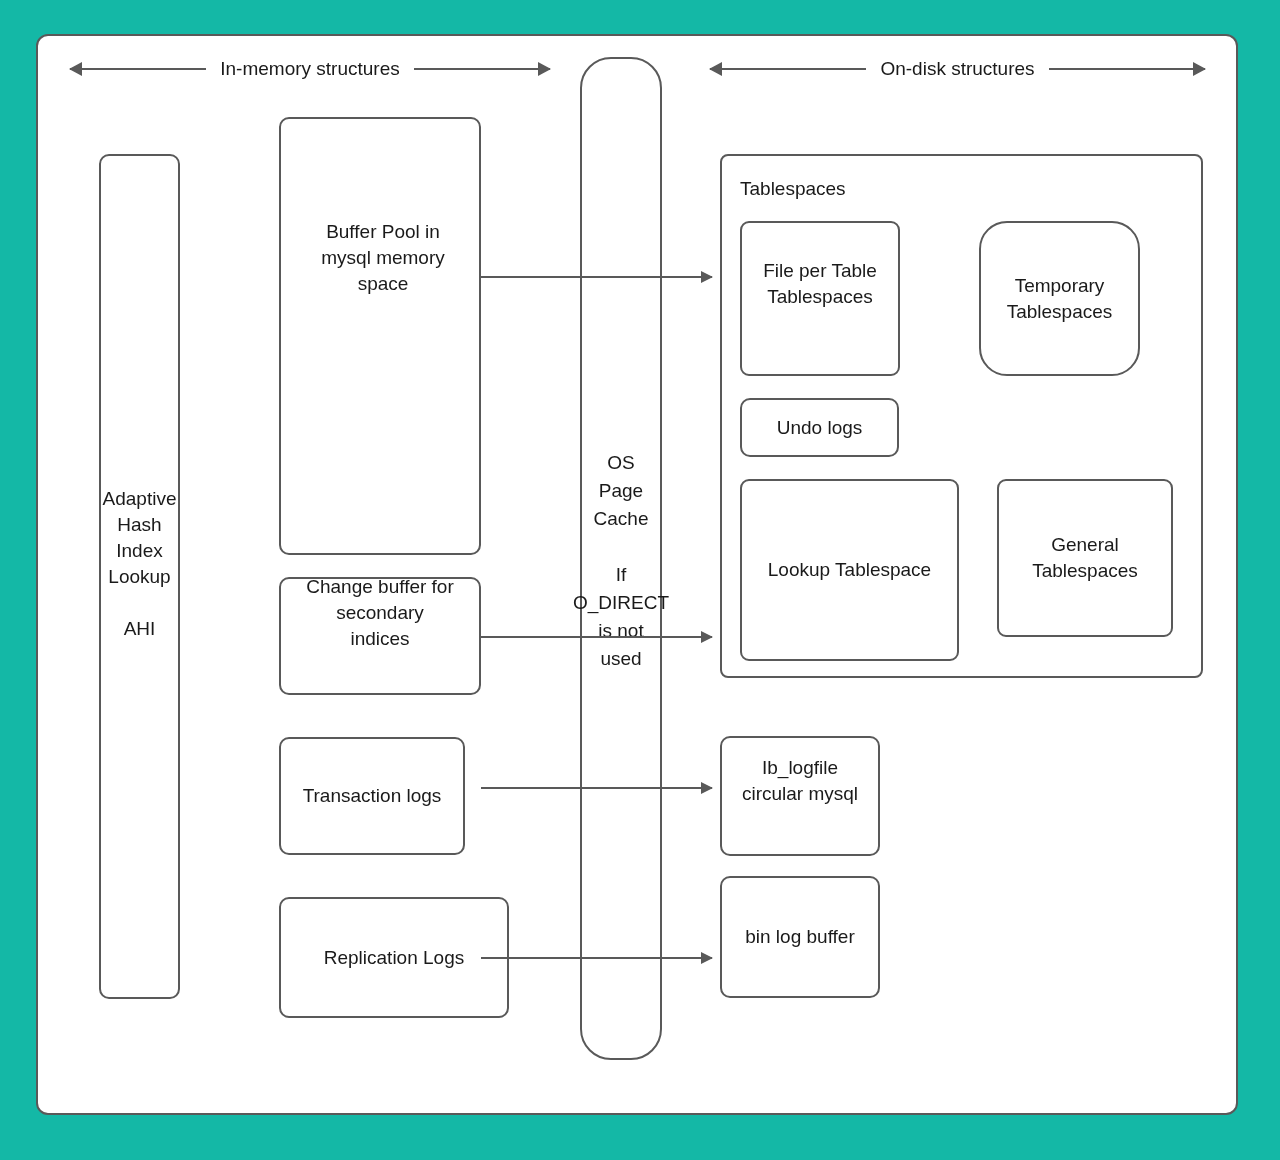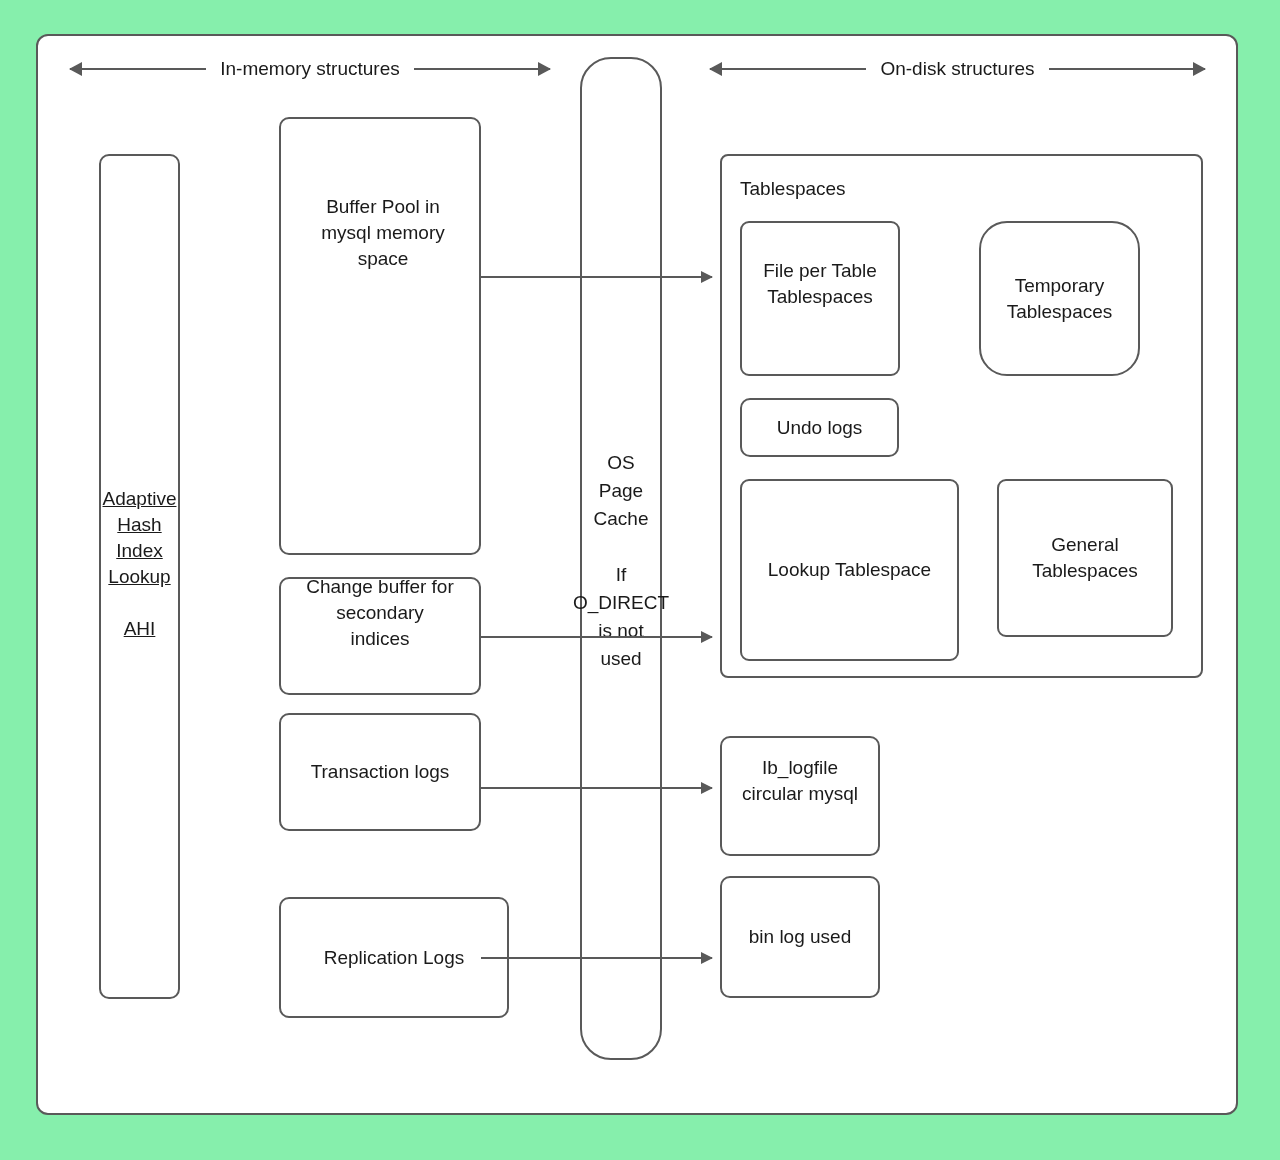--- a/index.html
+++ b/index.html
@@ -8,21 +8,21 @@
     padding: 0;
     background: #ffffff;
   }
   body {
     font-family: "Liberation Sans", sans-serif;
   }
   #canvas {
     position: relative;
     width: 1280px;
     height: 1160px;
-    background: #86efac;
+    background: #14b8a6;
     overflow: hidden;
   }
   
   .box {
     position: absolute;
     box-sizing: border-box;
     border: 2px solid #595959;
     border-radius: 10px;
     background: #ffffff;
     display: flex;
@@ -107,27 +107,26 @@
     padding-top: 0;
   }
   #ahi-box .inner {
     position: absolute;
     top: 330px;
     left: -12px;
     right: -12px;
     text-align: center;
     white-space: pre-line;
     line-height: 26px;
-    text-decoration: underline;
   }
 
   
   #buffer-pool-box { align-items: flex-start; }
   #buffer-pool-box .inner {
-    margin-top: 75px;
+    margin-top: 100px;
     width: 100%;
     white-space: pre-line;
     padding-left: 6px;
   }
 
   
   #os-page-cache-box {
     align-items: flex-start;
     overflow: visible;
     border-radius: 31px;
@@ -195,21 +194,21 @@
 mysql memory
 space</div>
   </div>
 
   <div class="box label-high" style="left:279px; top:577px; width:202px; height:118px;">
     <div class="inner">Change buffer for
 secondary
 indices</div>
   </div>
 
-  <div class="box" style="left:279px; top:713px; width:202px; height:118px;">
+  <div class="box" style="left:279px; top:737px; width:186px; height:118px;">
     <div class="inner">Transaction logs</div>
   </div>
 
   <div class="box" style="left:279px; top:897px; width:230px; height:121px;">
     <div class="inner">Replication Logs</div>
   </div>
 
   <div class="box" id="os-page-cache-box" style="left:580px; top:57px; width:82px; height:1003px;">
     <div class="inner">OS
 Page
@@ -247,21 +246,21 @@
     <div class="inner">General
 Tablespaces</div>
   </div>
 
   <div class="box label-high2" style="left:720px; top:736px; width:160px; height:120px;">
     <div class="inner">Ib_logfile
 circular mysql</div>
   </div>
 
   <div class="box" style="left:720px; top:876px; width:160px; height:122px;">
-    <div class="inner">bin log used</div>
+    <div class="inner">bin log buffer</div>
   </div>
 
   <div class="conn" style="left:481px; top:276px; width:231px;"></div>
 
   <div class="conn" style="left:481px; top:636px; width:231px;"></div>
 
   <div class="conn" style="left:481px; top:787px; width:231px;"></div>
 
   <div class="conn" style="left:481px; top:957px; width:231px;"></div>
 

